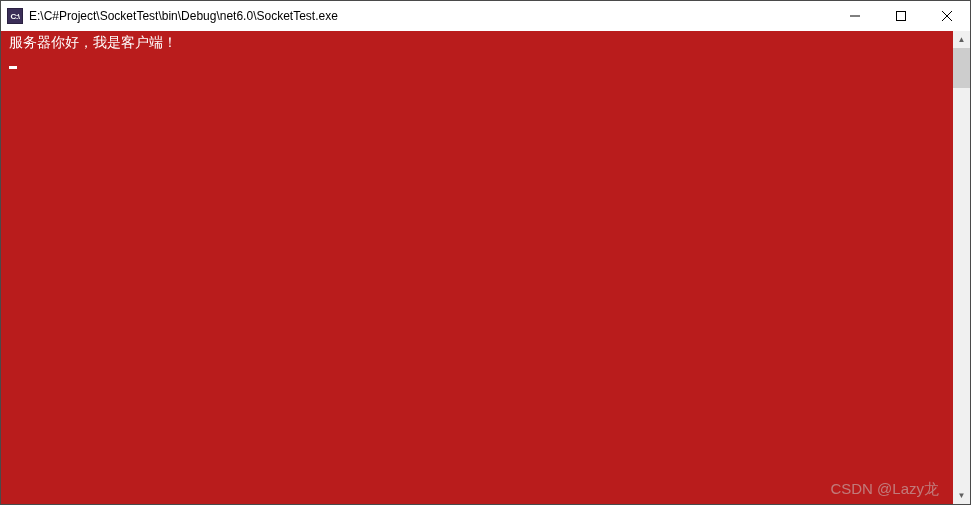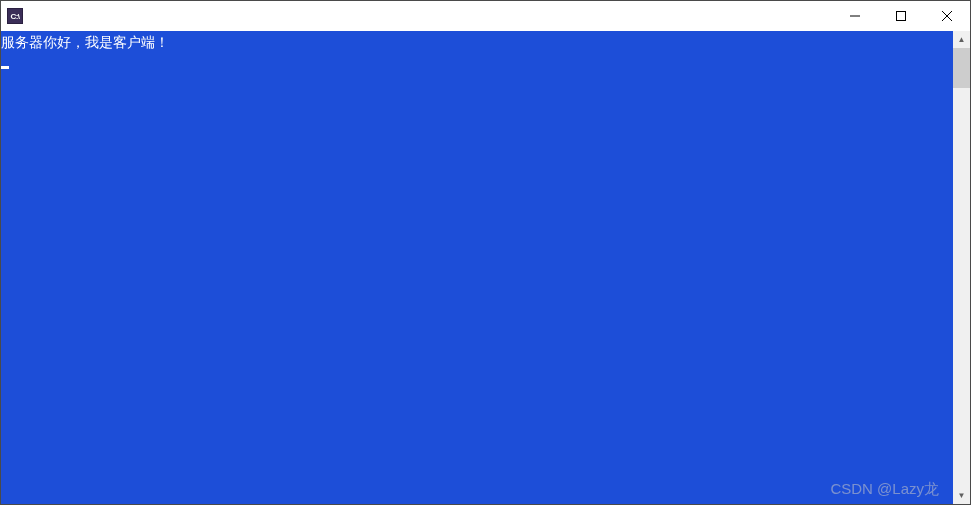--- a/index.html
+++ b/index.html
@@ -37,26 +37,26 @@
       color: #000;
       font-size: 10px;
     }
     .client {
       flex: 1 1 auto;
       display: flex;
       background: #000;
     }
     .console {
       flex: 1 1 auto;
-      background: #1d4ed8;
+      background: #b91c1c;
       color: #ffffff;
       font-family: Consolas, "Microsoft YaHei", monospace;
       font-size: 14px;
       line-height: 18px;
-      padding: 2px 0 0 0;
+      padding: 2px 0 0 8px;
       position: relative;
       overflow: hidden;
     }
     .console .line { white-space: pre; }
     .cursor {
       display: inline-block;
       width: 8px; height: 3px;
       background: #ffffff;
       margin-top: 0px;
       vertical-align: bottom;
@@ -95,20 +95,21 @@
   </style>
 </head>
 <body>
 
 <div class="window">
 
   <div class="titlebar">
     <div class="icon-box">
       <span>C:\</span>
     </div>
+    <span class="title-text">E:\C#Project\SocketTest\bin\Debug\net6.0\SocketTest.exe</span>
     <div class="spacer"></div>
 
     <div class="winbtn">
       <svg width="10" height="10" viewBox="0 0 10 10">
         <line x1="0" y1="5" x2="10" y2="5" stroke="currentColor" stroke-width="1"></line>
       </svg>
     </div>
     <div class="winbtn">
       <svg width="10" height="10" viewBox="0 0 10 10">
         <rect x="0.5" y="0.5" width="9" height="9" fill="none" stroke="currentColor" stroke-width="1"></rect>

